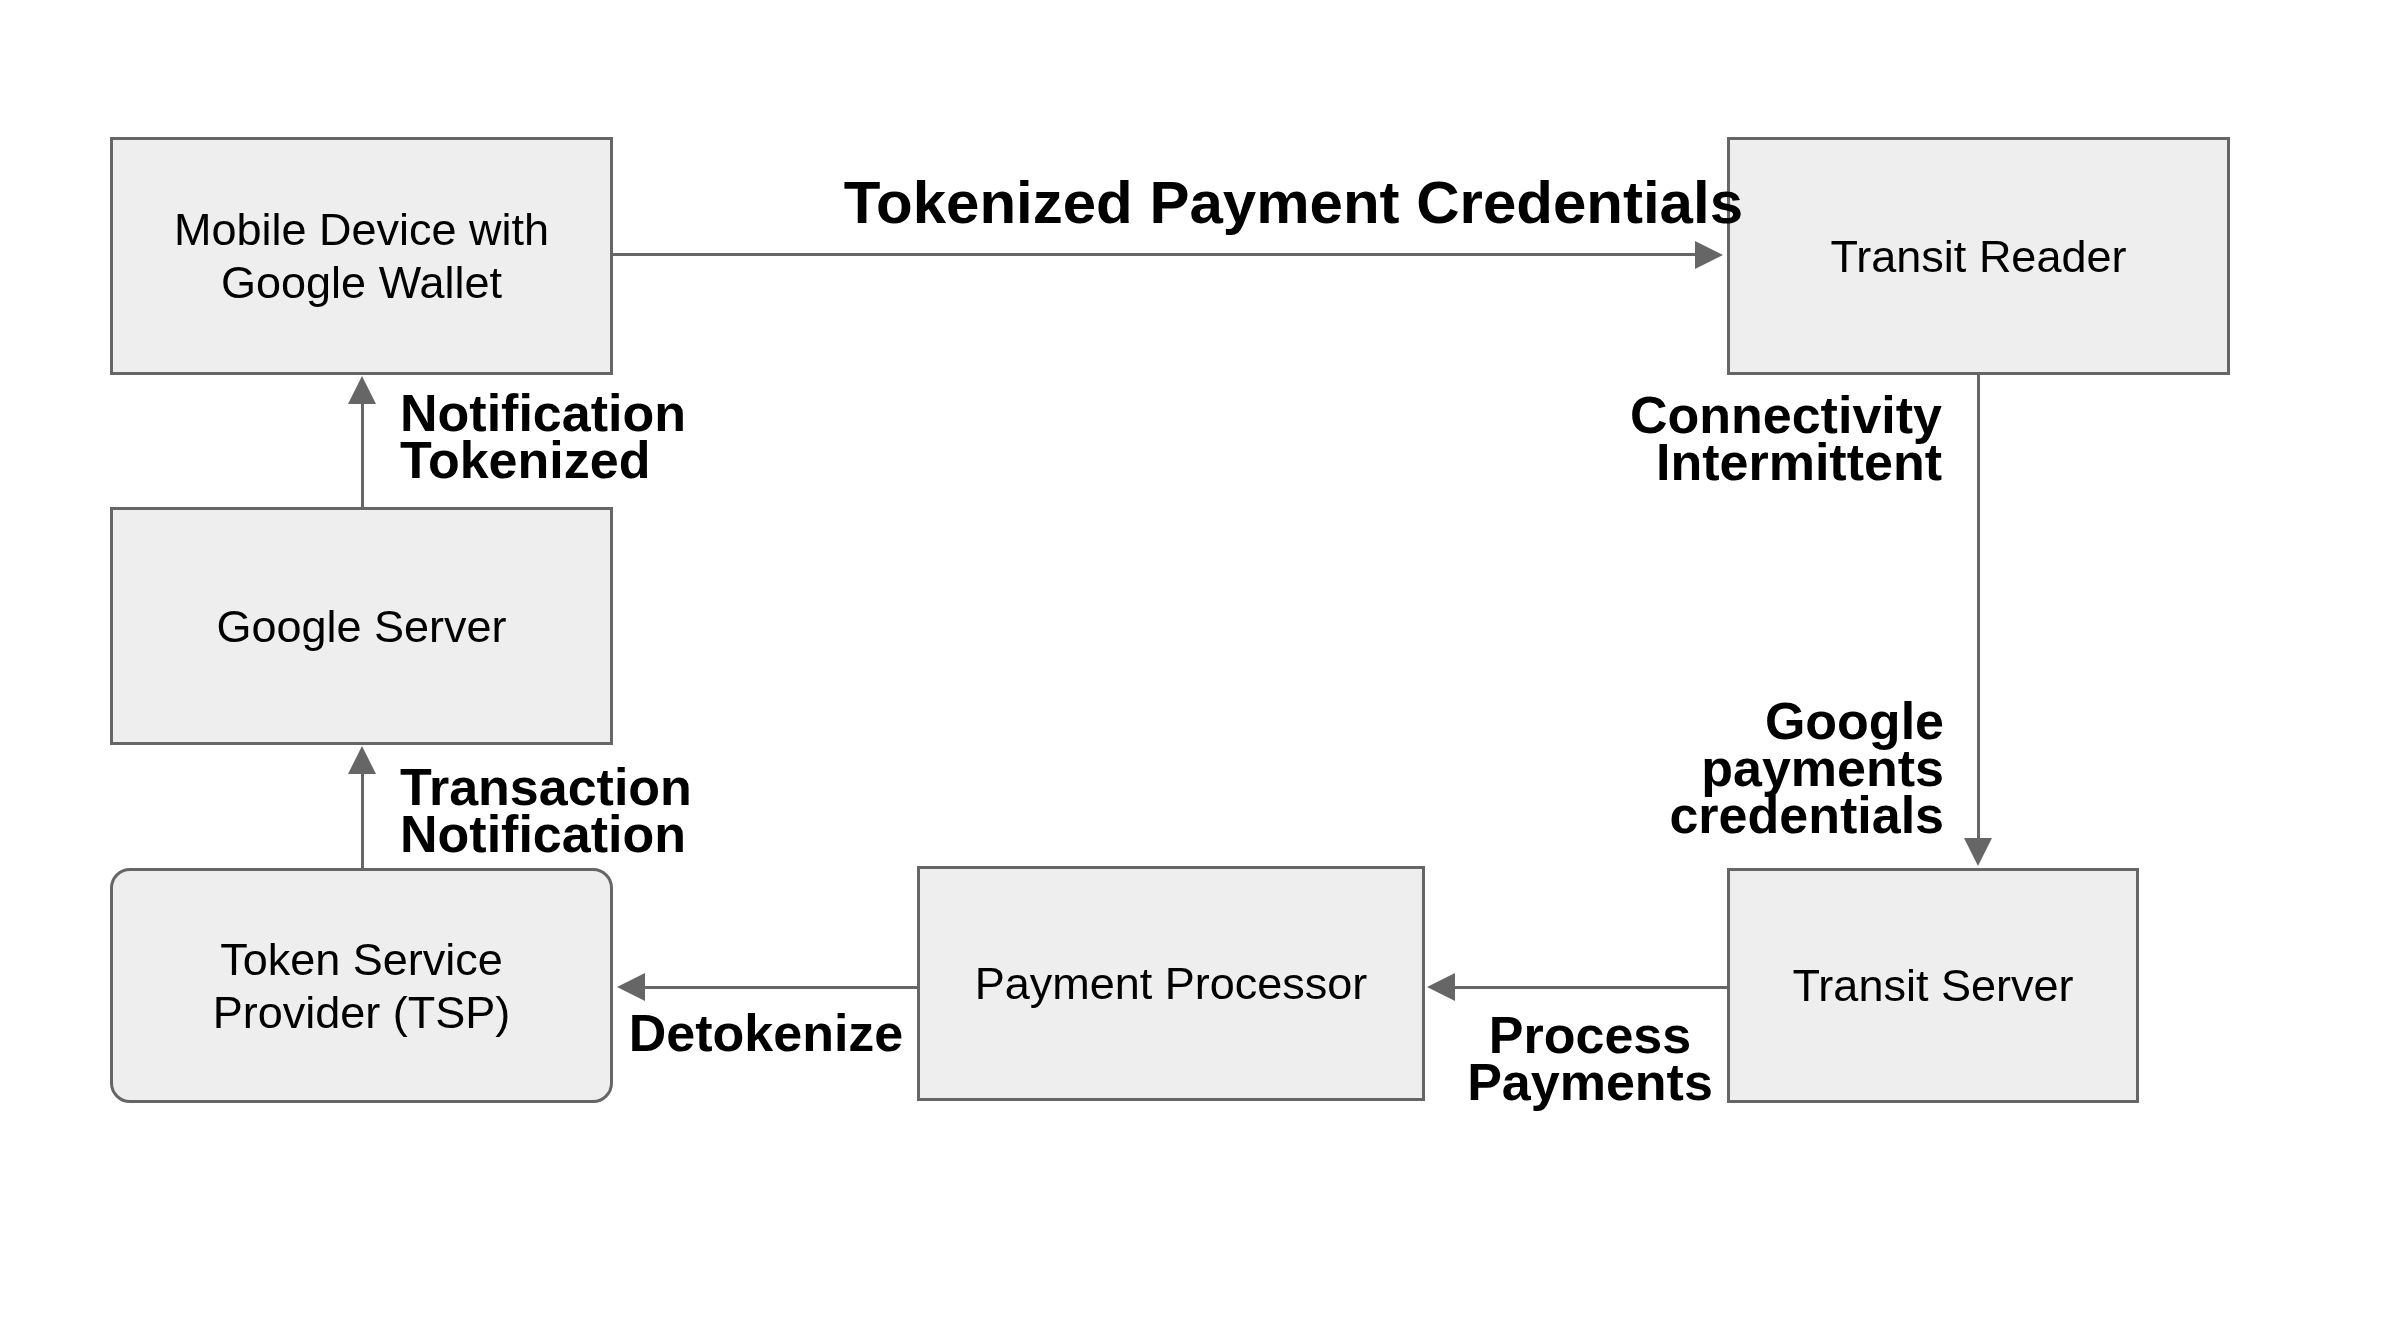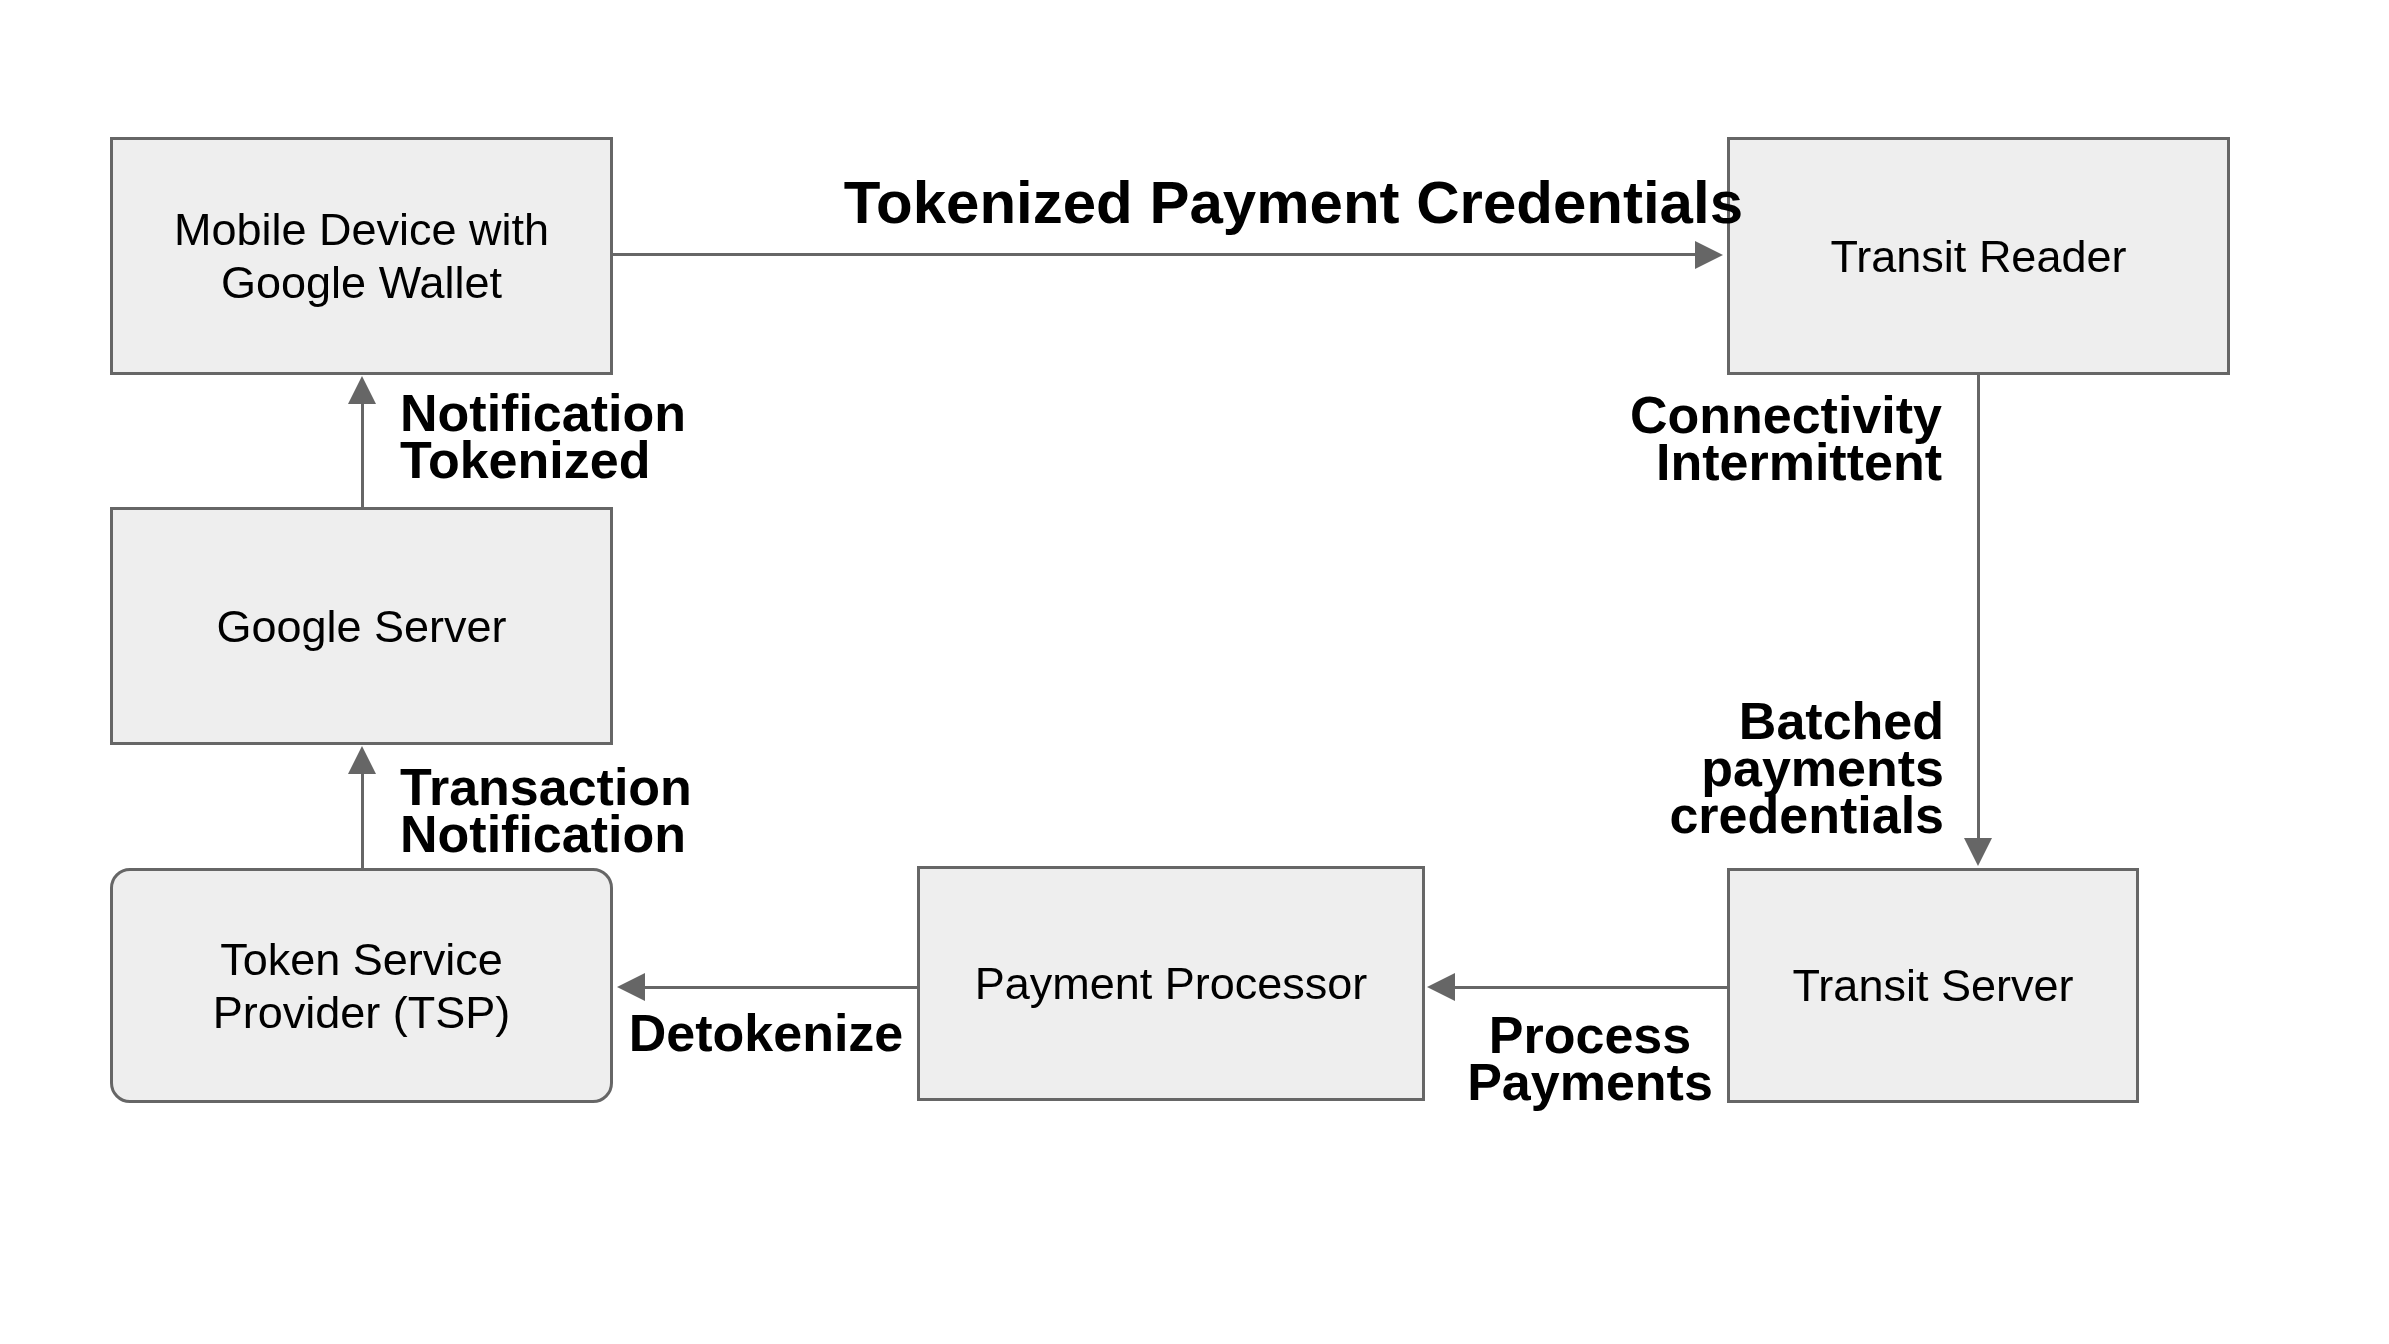--- a/index.html
+++ b/index.html
@@ -140,21 +140,21 @@
     <div>Transaction</div>
     <div>Notification</div>
   </div>
 
   <div class="edge-label align-right" style="left:1542px; top:392px; width:400px;">
     <div>Connectivity</div>
     <div>Intermittent</div>
   </div>
 
   <div class="edge-label align-right" style="left:1544px; top:698px; width:400px;">
-    <div>Batched</div>
+    <div>Google</div>
     <div>payments</div>
     <div>credentials</div>
   </div>
 
   <div class="edge-label align-center" style="left:566px; top:1010px; width:400px;">
     <div>Detokenize</div>
   </div>
 
   <div class="edge-label align-center" style="left:1390px; top:1012px; width:400px;">
     <div>Process</div>

